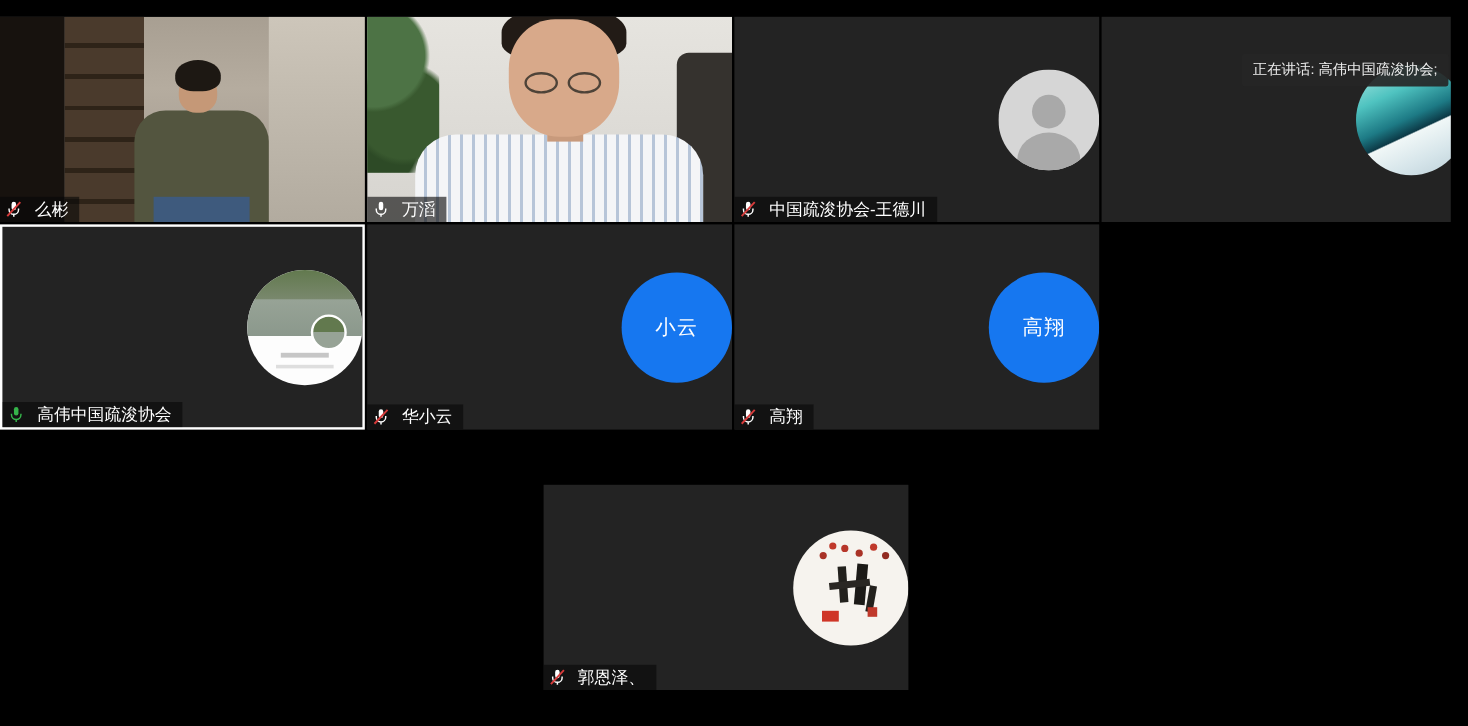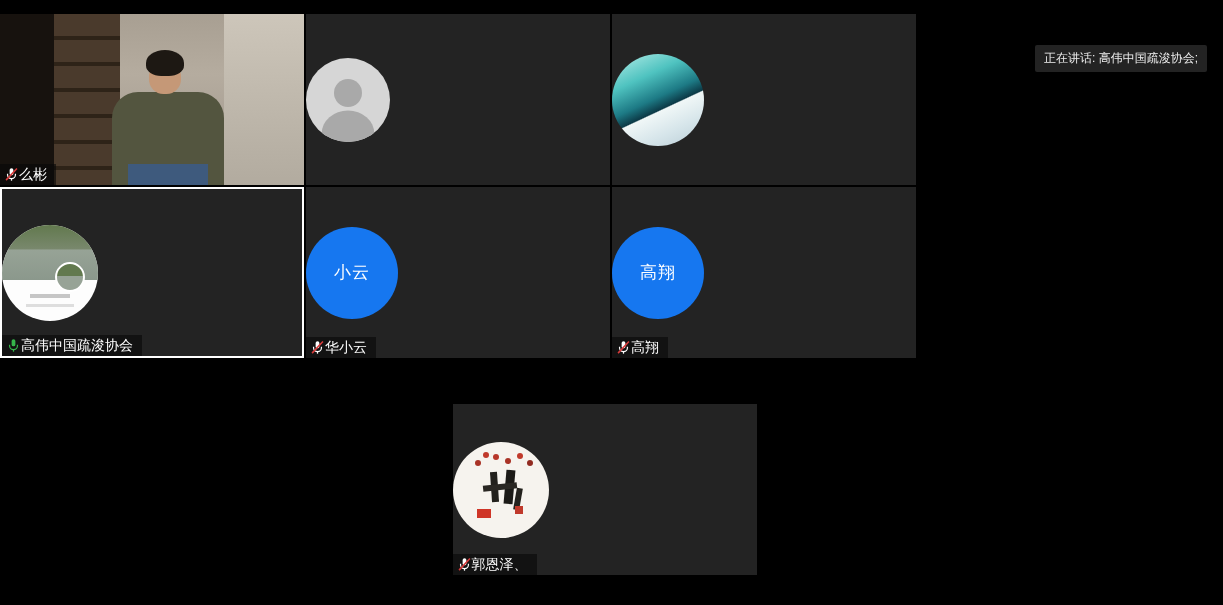--- a/index.html
+++ b/index.html
@@ -8,34 +8,34 @@
 
   .row { position:absolute; display:flex; gap:2px; }
   .row-1 { top:14px; left:0; }
   .row-2 { top:187px; left:0; }
   .row-3 { top:360px; left:50%; transform:translateX(-50%);margin-top:44px; }
 
   .tile { position:relative; width:304px; height:171px; background:#232323; overflow:hidden; flex:0 0 auto; }
   .tile.active { border:2px solid #ffffff; }
 
   
-  .tag { position:absolute; left:0; bottom:0; display:flex; align-items:center; gap:0;
+  .tag { position:absolute; left:0; bottom:0; display:flex; align-items:center; gap:10px;
          background:rgba(8,8,8,.62); padding:2px 9px 2px 4px; z-index:4; }
   .tag .nm { color:#fff; font-size:14px; line-height:17px; white-space:nowrap; }
   .mic { width:15px; height:15px; flex:0 0 auto; }
   .badge { width:20px; height:20px; background:#e8772a; display:flex; align-items:center;
            justify-content:center; margin:-2px 2px -2px -4px; flex:0 0 auto; }
   .badge svg { width:14px; height:14px; }
 
   
   .toast { position:absolute; top:45px; right:2px; background:rgba(38,38,38,.92); color:#ededed;
            font-size:12px; padding:5px 9px; border-radius:2px; z-index:9; }
 
   
-  .center { position:absolute; inset:0; display:flex; align-items:center; justify-content:flex-start; }
+  .center { position:absolute; inset:0; display:flex; align-items:center; justify-content:flex-end; }
 
   .avatar-initials { width:92px; height:92px; border-radius:50%; background:#1677f0;
                      display:flex; align-items:center; justify-content:center;
                      color:#fff; font-size:17px; letter-spacing:1px; }
 
   .avatar-aurora { width:92px; height:92px; border-radius:50%;
     background:linear-gradient(155deg,#b9efe9 0%,#4fc3c0 28%,#1d7a85 48%,#0c3a47 58%,#f0f7f7 59%,#d6e5ea 78%,#b9cdd6 100%); }
 
   .avatar-dark { position:relative; width:92px; height:92px; border-radius:50%; overflow:hidden;
     background:radial-gradient(circle at 48% 42%,#7c837a 0%,#4a4f47 30%,#23251f 70%,#151613 100%); }
@@ -115,36 +115,65 @@
         <svg class="mic" viewBox="0 0 16 16">
           <rect x="6" y="1.2" width="4" height="7.6" rx="2" fill="#fff"></rect>
           <path d="M3.8 7.2v1a4.2 4.2 0 0 0 8.4 0v-1" fill="none" stroke="#fff" stroke-width="1.3"></path>
           <line x1="8" y1="12.6" x2="8" y2="14.6" stroke="#fff" stroke-width="1.3"></line>
           <line x1="2.2" y1="14" x2="13.8" y2="1.6" stroke="#d83b3b" stroke-width="1.7"></line>
         </svg>
         <span class="nm">么彬</span>
       </div>
     </div>
 
+    <div class="tile">
+      <div class="scene-closeup">
+        <div class="sc-plant"></div>
+        <div class="sc-chair"></div>
+        <div class="sc-shirt"></div>
+        <div class="sc-neck"></div>
+        <div class="sc-hair"></div>
+        <div class="sc-head"></div>
+        <div class="sc-glass-l"></div>
+        <div class="sc-glass-r"></div>
+      </div>
+      <div class="tag">
+        <svg class="mic" viewBox="0 0 16 16">
+          <rect x="6" y="1.2" width="4" height="7.6" rx="2" fill="#fff"></rect>
+          <path d="M3.8 7.2v1a4.2 4.2 0 0 0 8.4 0v-1" fill="none" stroke="#fff" stroke-width="1.3"></path>
+          <line x1="8" y1="12.6" x2="8" y2="14.6" stroke="#fff" stroke-width="1.3"></line>
+        </svg>
+        <span class="nm">万滔</span>
+      </div>
+    </div>
 
     <div class="tile">
       <div class="center sil">
         <svg viewBox="0 0 96 96" width="84" height="84">
           <defs>
               <clipPath id="sil-a">
                 <circle cx="48" cy="48" r="48"></circle>
               </clipPath>
             </defs>
           <circle cx="48" cy="48" r="48" fill="#d6d6d6"></circle>
           <g clip-path="url(#sil-a)" fill="#a9a9a9">
             <circle cx="48" cy="40" r="16"></circle>
             <ellipse cx="48" cy="86" rx="30" ry="26"></ellipse>
           </g>
         </svg>
       </div>
+      <div class="tag">
+        <svg class="mic" viewBox="0 0 16 16">
+          <rect x="6" y="1.2" width="4" height="7.6" rx="2" fill="#fff"></rect>
+          <path d="M3.8 7.2v1a4.2 4.2 0 0 0 8.4 0v-1" fill="none" stroke="#fff" stroke-width="1.3"></path>
+          <line x1="8" y1="12.6" x2="8" y2="14.6" stroke="#fff" stroke-width="1.3"></line>
+          <line x1="2.2" y1="14" x2="13.8" y2="1.6" stroke="#d83b3b" stroke-width="1.7"></line>
+        </svg>
+        <span class="nm">中国疏浚协会-王德川</span>
+      </div>
     </div>
 
     <div class="tile">
       <div class="center">
         <div class="avatar-aurora"></div>
       </div>
     </div>
   </div>
 
   <div class="row row-2">

